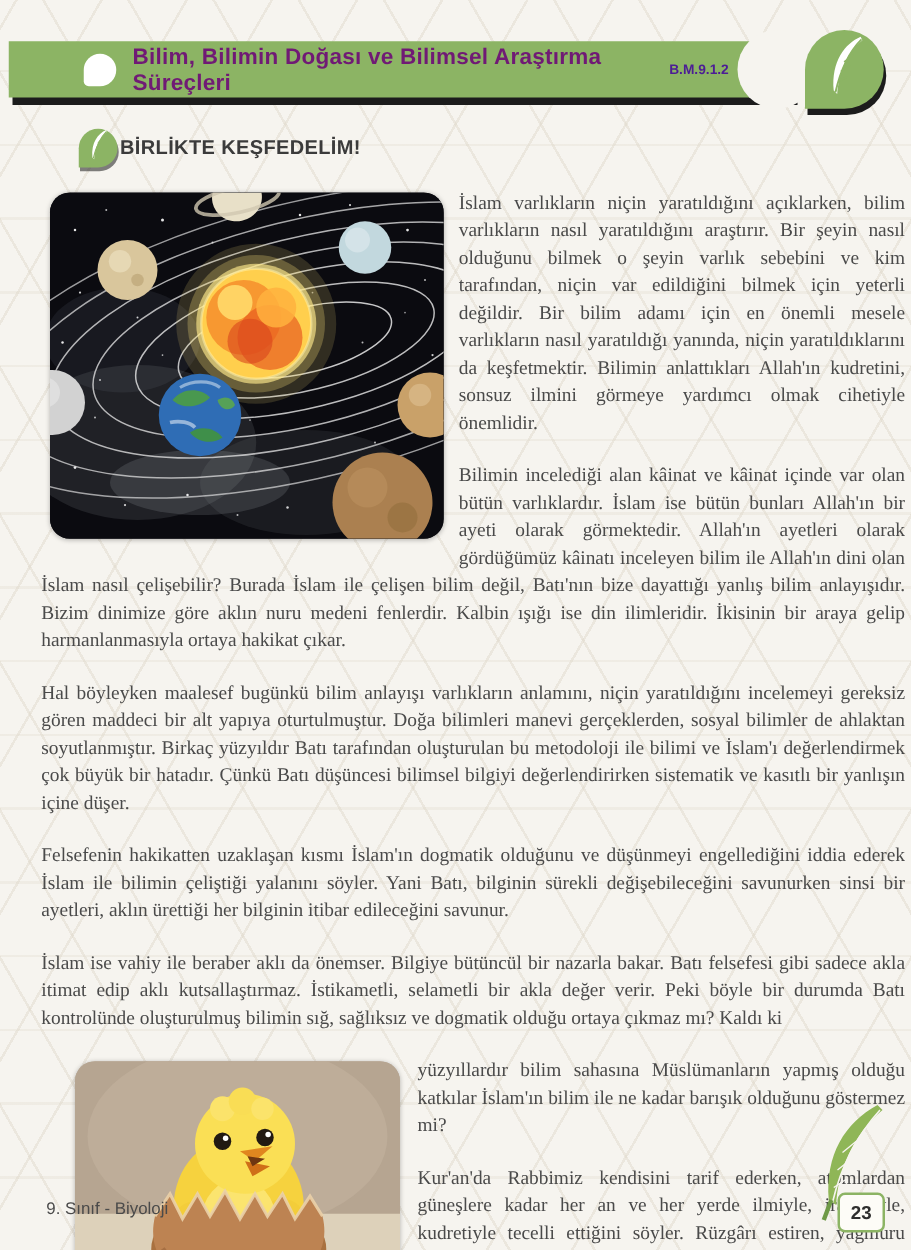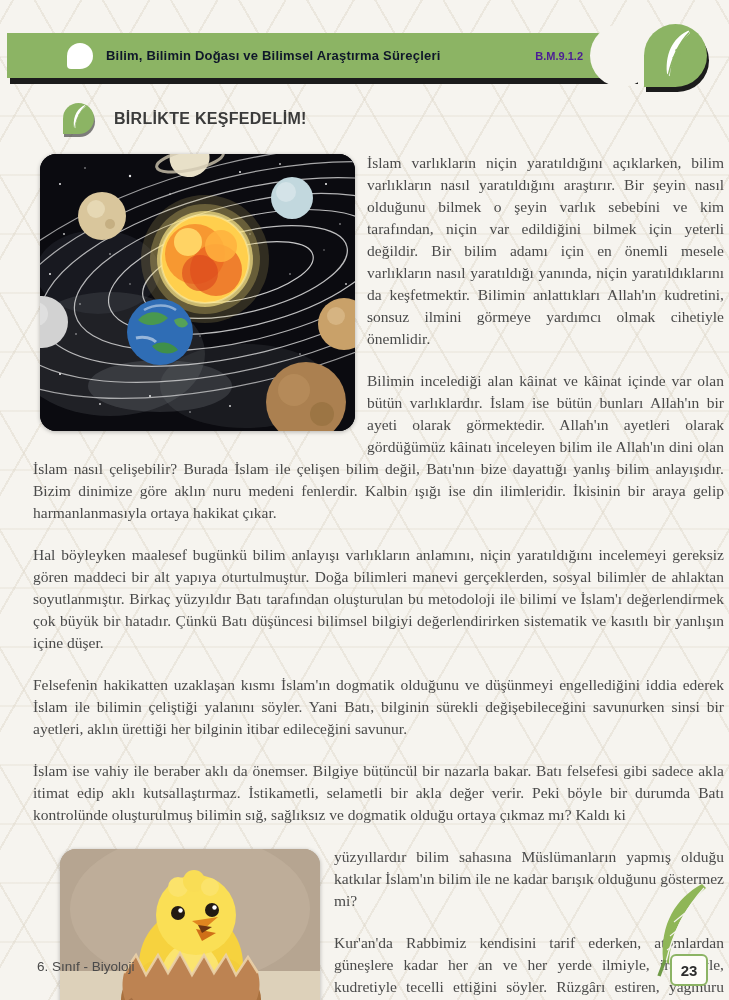--- a/index.html
+++ b/index.html
@@ -21,31 +21,31 @@
   }
   .topbar-notch {
     position:absolute; right:-18px; top:-9px; width:63px; height:63px;
     border-radius:50%; background:#f6f4ef; z-index:3;
   }
   .drop-icon {
     width:26px; height:26px; background:#ffffff;
     border-radius:50% 50% 50% 4px; margin-left:60px; margin-right:13px;
     flex:0 0 auto;
   }
-  .topbar-title { color:#0f172a; font-weight:bold; font-size:13px; letter-spacing:0.2px; }
+  .topbar-title { color:#701a75; font-weight:bold; font-size:18px; letter-spacing:0.2px; }
   .topbar-code { margin-left:auto; margin-right:52px; color:#4c1d95; font-weight:bold; font-size:11px; }
   .badge {
     position:absolute; left:644px; top:24px; width:63px; height:63px;
     background:#8cb464; border-radius:50% 50% 50% 0;
     box-shadow:2px 5px 0 #1c1c1c; z-index:5;
     display:flex; align-items:center; justify-content:center;
   }
 
   
-  .section-heading { position:absolute; left:63px; top:103px; display:flex; align-items:center; gap:20px; z-index:2; }
+  .section-heading { position:absolute; left:63px; top:103px; display:flex; align-items:center; gap:2px; z-index:2; }
   .leaf-badge {
     width:31px; height:31px; background:#8cb464; border-radius:50% 50% 50% 0;
     box-shadow:1px 3px 0 rgba(25,25,25,0.55);
     display:flex; align-items:center; justify-content:center; flex:0 0 auto;
   }
   .section-heading h2 { margin:0; font-size:16px; font-weight:bold; color:#3b3b3b; letter-spacing:0.3px; }
 
   
   .content {
     position:absolute; left:33px; top:152px; width:691px;
@@ -227,21 +227,21 @@
       <path d="M70 150 C86 172 112 180 131 181" stroke="#8f5c33" stroke-width="4" fill="none" opacity="0.5"></path>
     </svg>
   </figure>
 
   <p>yüzyıllardır bilim sahasına Müslümanların yapmış olduğu katkılar İslam'ın bilim ile ne kadar barışık olduğunu göstermez mi?</p>
   <p>Kur'an'da Rabbimiz kendisini tarif ederken, atomlardan güneşlere kadar her an ve her yerde ilmiyle, iradesiyle, kudretiyle tecelli ettiğini söyler. Rüzgârı estiren, yağmuru yağdıran, bitkileri, insanları ve hayvanları yaratan, kısacası kâinattaki her şeyi çekip çeviren yalnızca O'dur. Öyleyse bize düşen görev, hem dinimizi bilip yaşamak hem de bilimde kendimizi geliştirmektir.</p>
 
 </main>
 
 <footer>
-  <div class="footer-course">6. Sınıf - Biyoloji</div>
+  <div class="footer-course">9. Sınıf - Biyoloji</div>
   <div class="page-badge">
     <span>
       <svg width="74" height="108" viewBox="0 0 74 108">
         <path d="M66 4 C40 18 24 44 27 80 L33 84 C34 58 46 28 70 8 Z" fill="#8fb657"></path>
         <path d="M30 82 C36 56 48 30 68 8" stroke="#f6f4ef" stroke-width="1.3" fill="none"></path>
         <path d="M31 70 L40 64 M34 56 L44 48 M38 42 L49 33" stroke="#f6f4ef" stroke-width="1.1" fill="none"></path>
         <path d="M29 80 L23 96" stroke="#6f9a47" stroke-width="3.5"></path>
       </svg>
     </span>
     <div class="inkwell">

